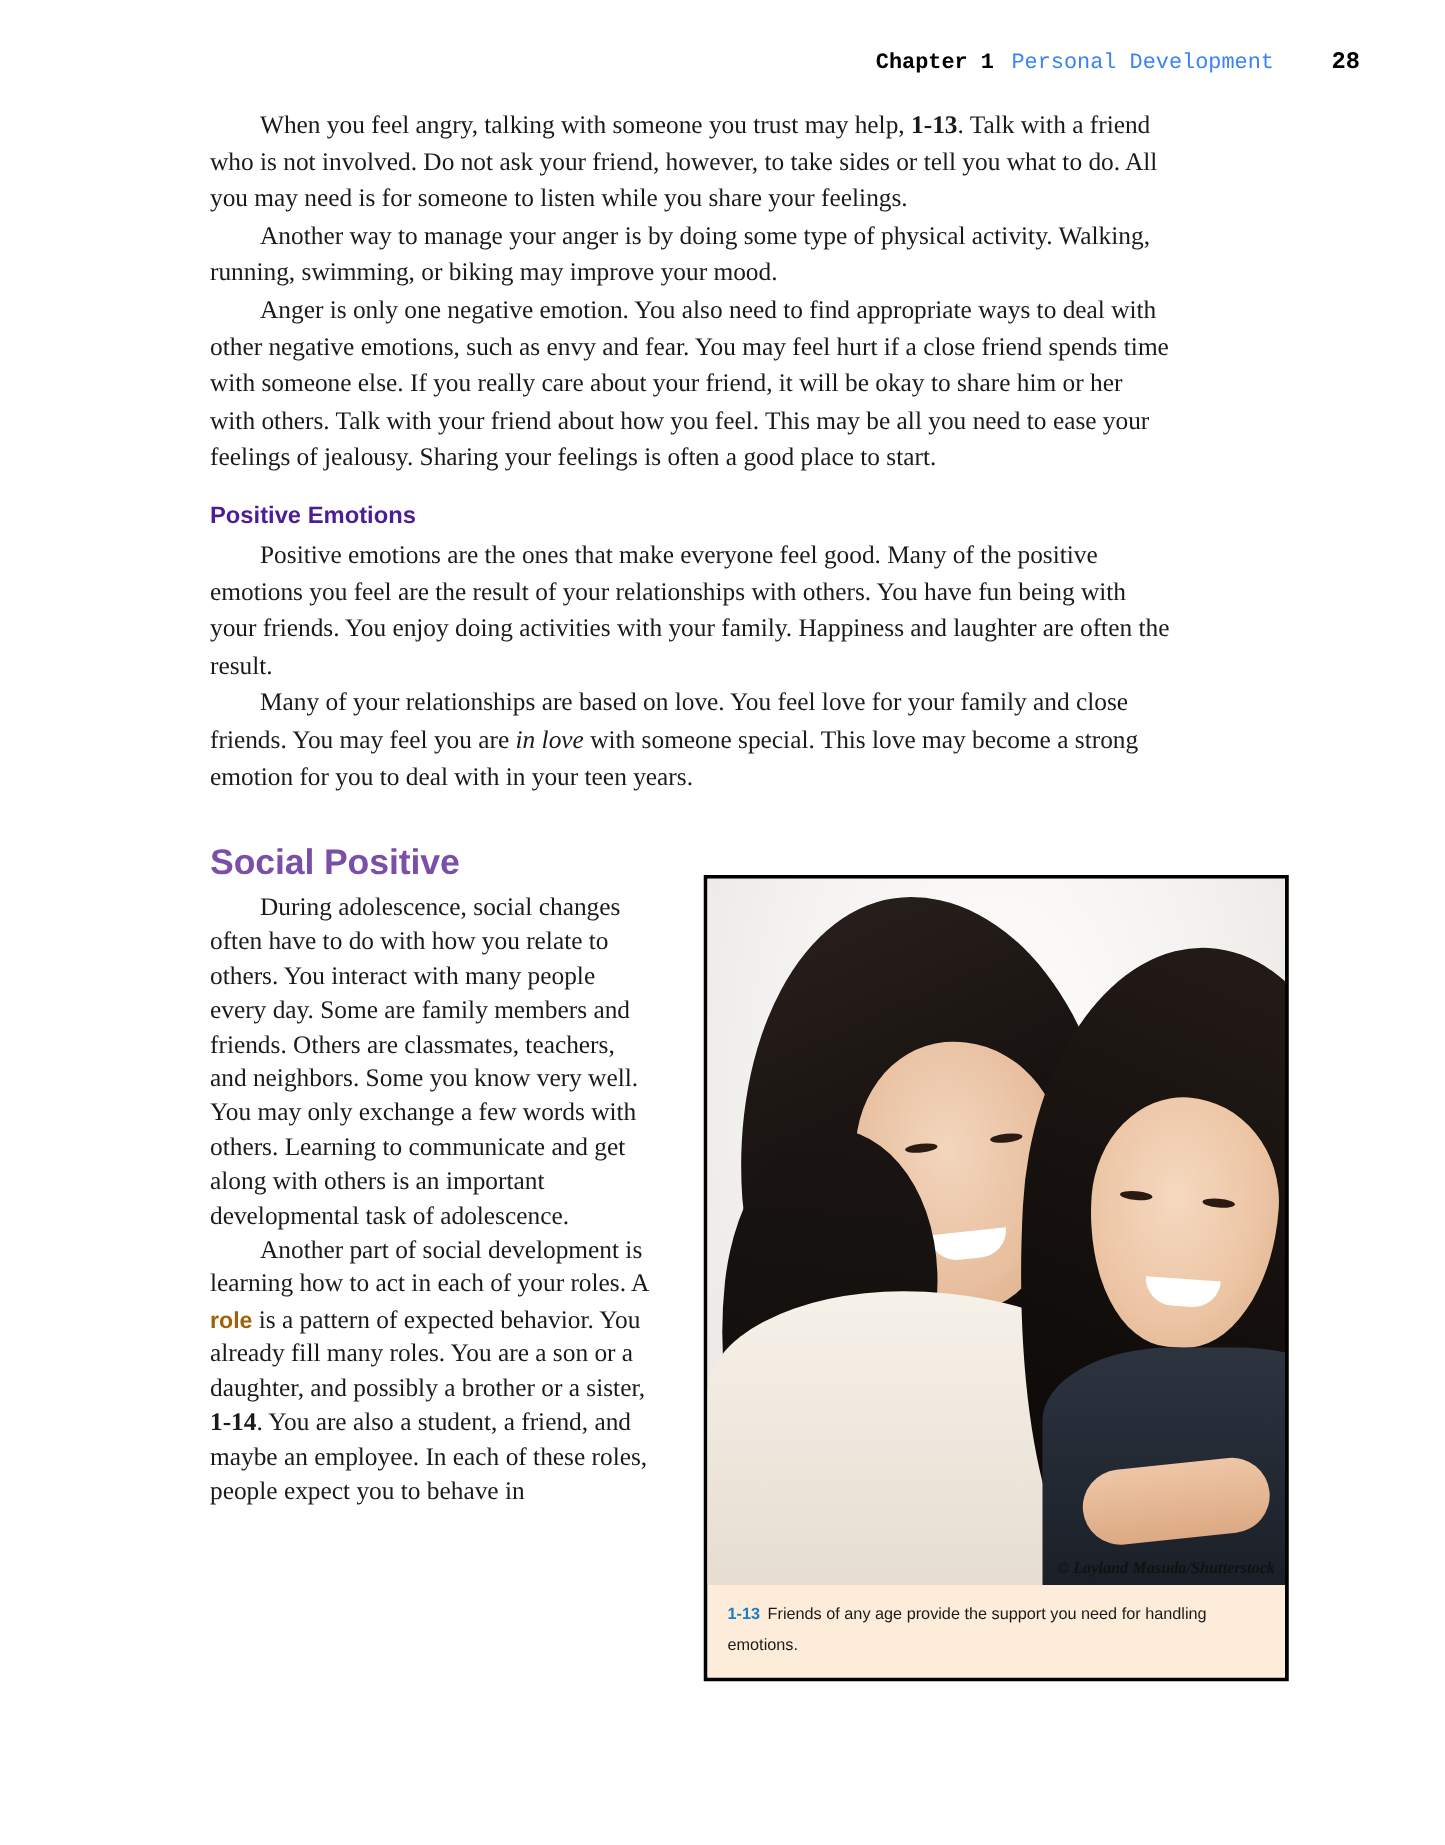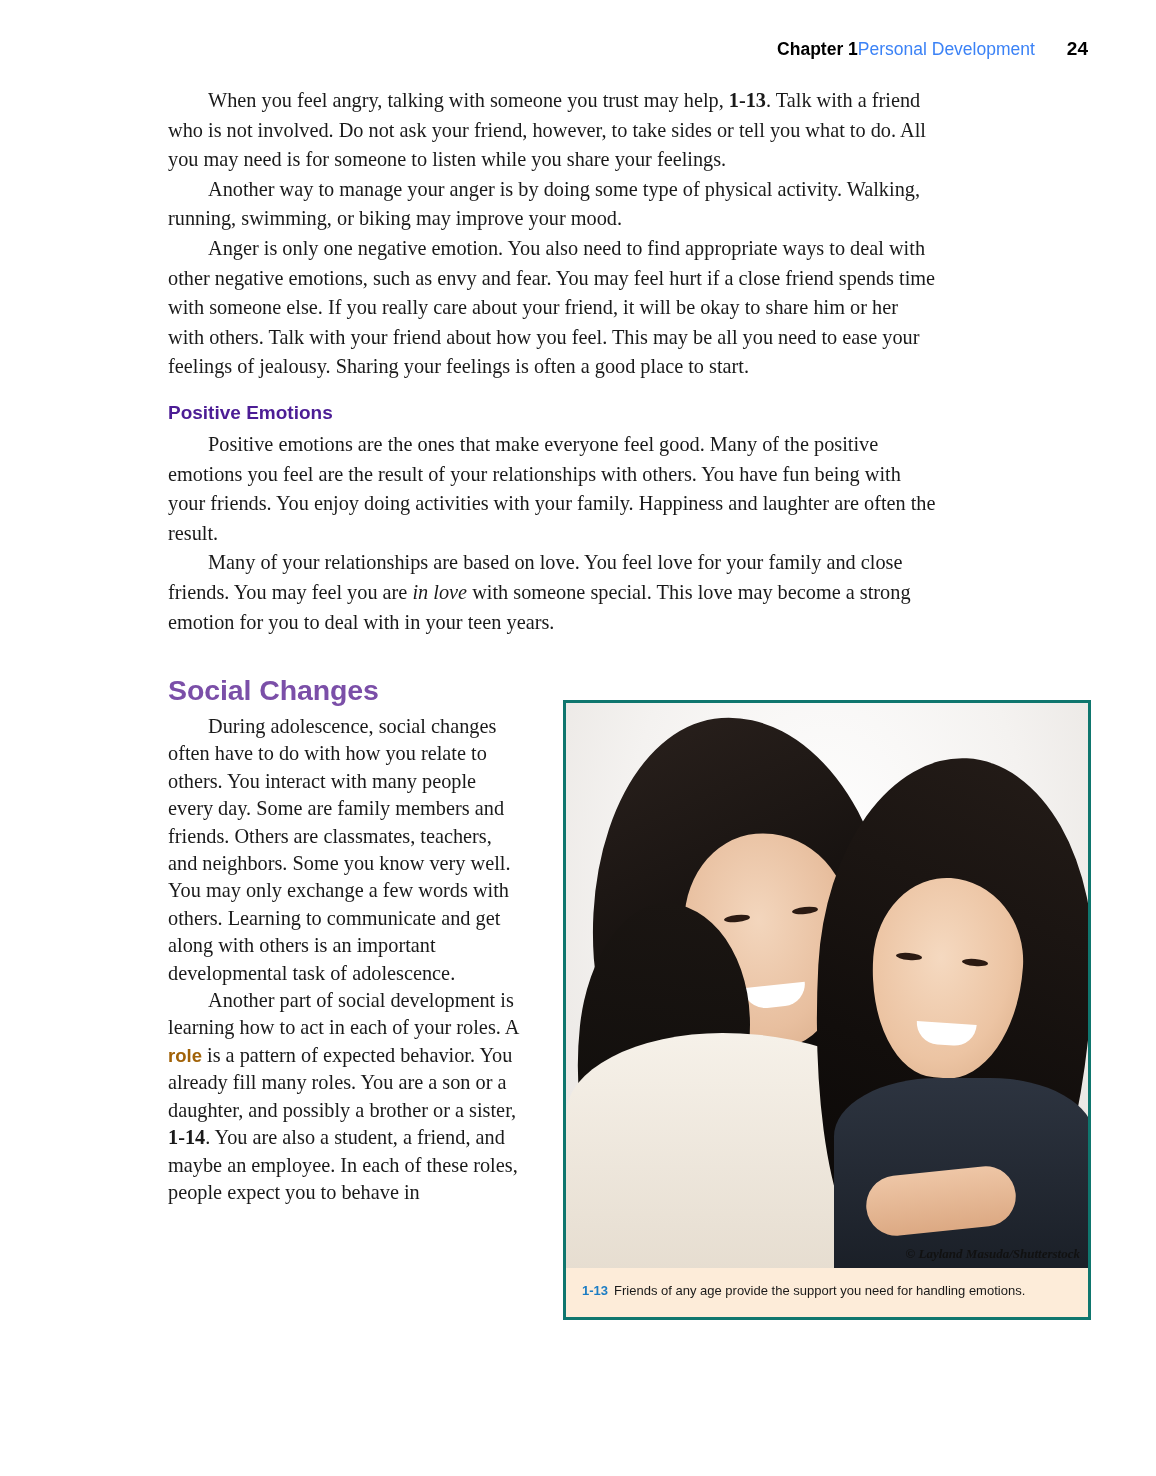--- a/index.html
+++ b/index.html
@@ -15,22 +15,23 @@
     color: #000;
     overflow: hidden;
   }
 
   
   .header {
     position: absolute;
     top: 38px;
     right: 68px;
     display: flex;
-    align-items: center;
-    font-family: Liberation Sans, sans-serif;
+    align-items: flex-end;
+    gap: 14px;
+    font-family: Liberation Mono, monospace;
   }
   .header .chap {
     font-weight: bold;
     font-size: 17.5px;
     color: #000;
   }
   .header .chaptitle {
     font-size: 17.5px;
     color: #3b82f6;
   }
@@ -93,22 +94,22 @@
   .narrow p.body {
     font-size: 20.3px;
     line-height: 27.4px;
   }
 
   
   .figure {
     position: absolute;
     left: 563px;
     top: 700px;
-    width: 528px;
-    border: 3px solid #0f766e;
+    width: 468px;
+    border: 3px solid #000000;
     background: #fdecd9;
     box-sizing: border-box;
   }
   .photo {
     position: relative;
     width: 100%;
     height: 565px;
     overflow: hidden;
     background: #e9e6e2;
   }
@@ -210,21 +211,21 @@
     color: #1c7dc4;
     margin-right: 6px;
   }
 </style>
 </head>
 <body>
 
 <div class="header">
   <span class="chap">Chapter 1</span>
   <span class="chaptitle">Personal Development</span>
-  <span class="pageno">24</span>
+  <span class="pageno">28</span>
 </div>
 
 <div class="content">
 
   <p class="body">
     <span>When you feel angry, talking with someone you trust may help, <span class="bold">1-13</span>. Talk with a friend who is not involved. Do not ask your friend, however, to take sides or tell you what to do. All you may need is for someone to listen while you share your feelings.</span>
   </p>
 
   <p class="body">
     <span>Another way to manage your anger is by doing some type of physical activity. Walking, running, swimming, or biking may improve your mood.</span>
@@ -240,21 +241,21 @@
     <span>Positive emotions are the ones that make everyone feel good. Many of the positive emotions you feel are the result of your relationships with others. You have fun being with your friends. You enjoy doing activities with your family. Happiness and laughter are often the result.</span>
   </p>
 
   <p class="body">
     <span>Many of your relationships are based on love. You feel love for your family and close friends. You may feel you are <span class="ital">in love</span> with someone special. This love may become a strong emotion for you to deal with in your teen years.</span>
   </p>
 </div>
 
 <div class="narrow">
 
-  <div class="sectionhead" style="margin-top:24px">Social Changes</div>
+  <div class="sectionhead" style="margin-top:24px">Social Positive</div>
 
   <p class="body">
     <span>During adolescence, social changes often have to do with how you relate to others. You interact with many people every day. Some are family members and friends. Others are classmates, teachers, and neighbors. Some you know very well. You may only exchange a few words with others. Learning to communicate and get along with others is an important developmental task of adolescence.</span>
   </p>
 
   <p class="body">
     <span>Another part of social development is learning how to act in each of your roles. A </span><span class="term">role</span><span> is a pattern of expected behavior. You already fill many roles. You are a son or a daughter, and possibly a brother or a sister, <span class="bold">1-14</span>. You are also a student, a friend, and maybe an employee. In each of these roles, people expect you to behave in</span>
   </p>
 </div>
 

